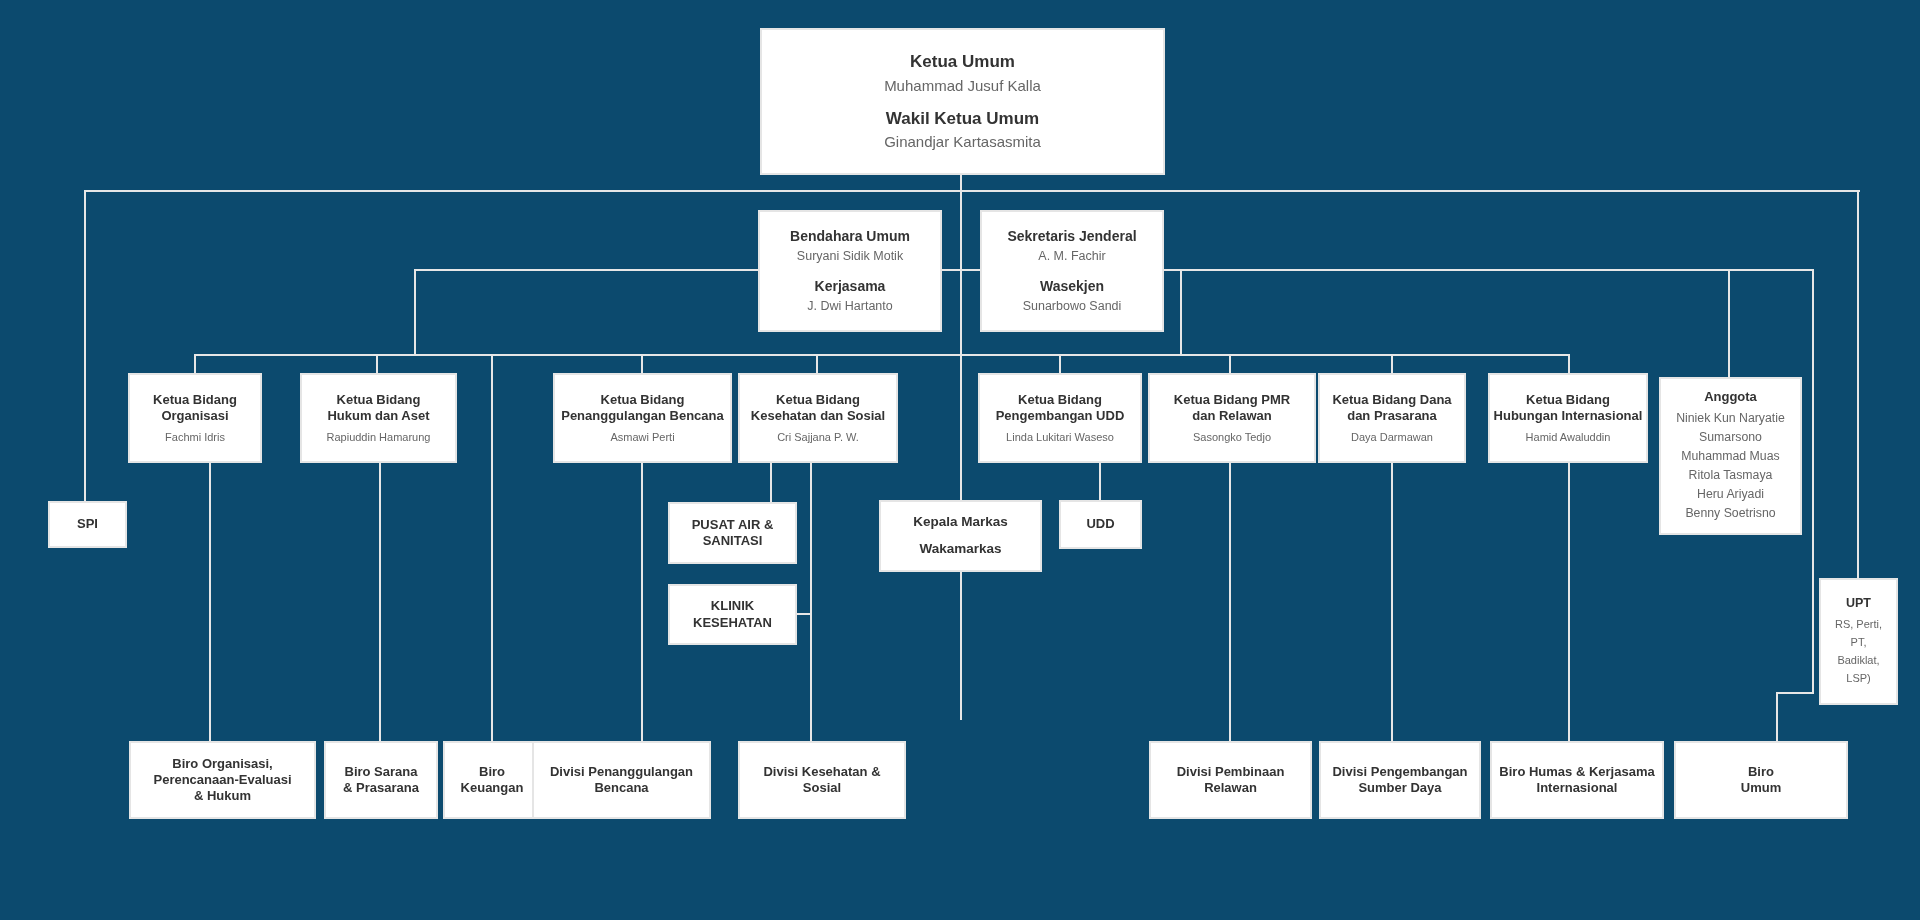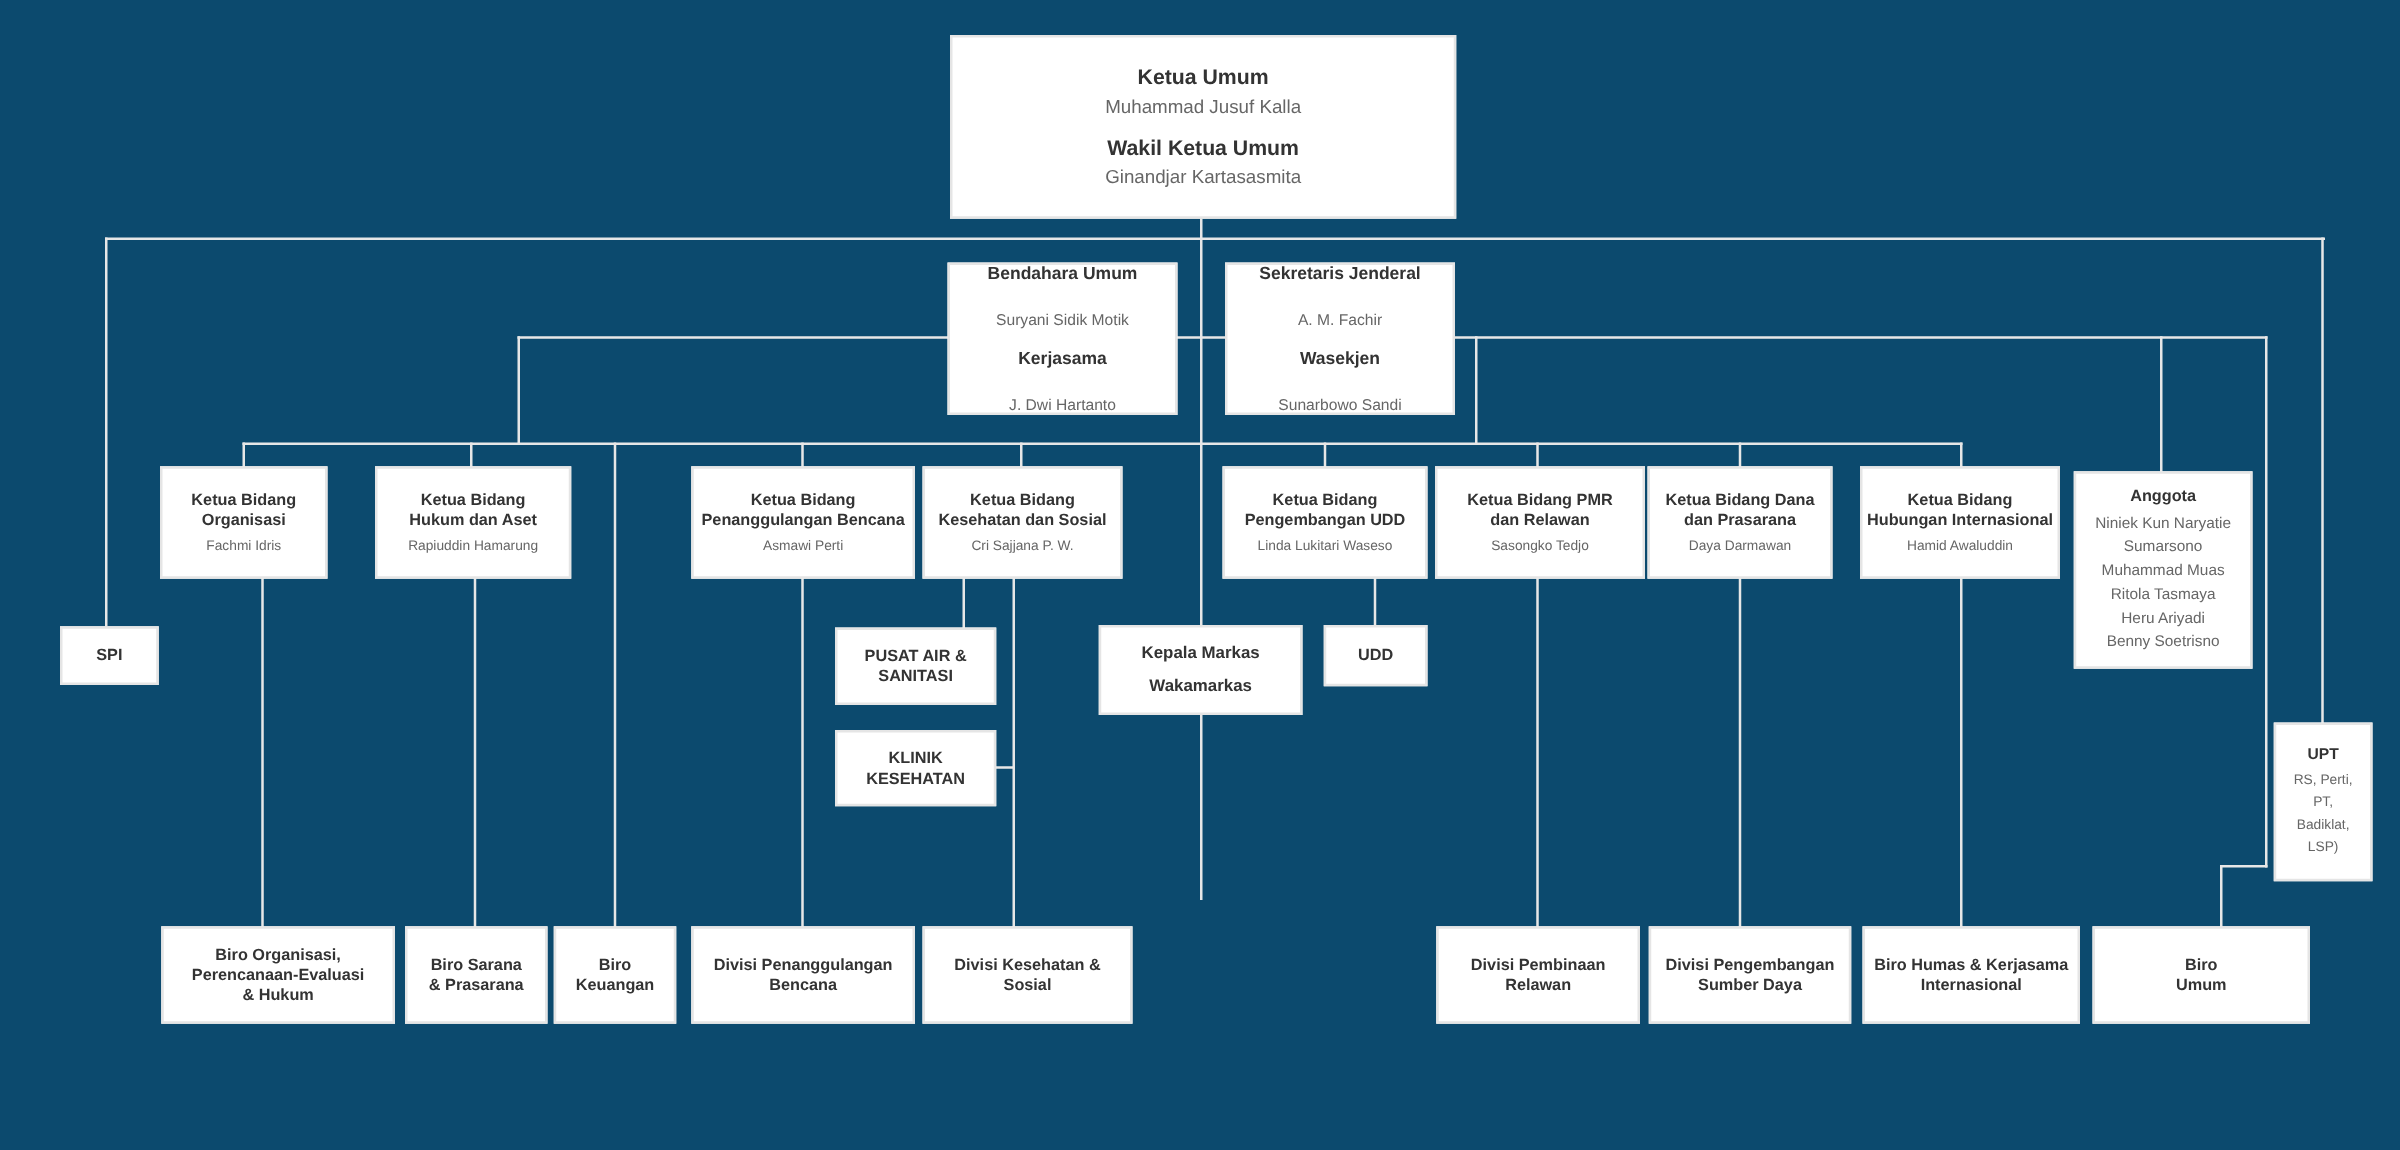--- a/index.html
+++ b/index.html
@@ -9,21 +9,21 @@
   .h,.v{position:absolute;background:#e7e7e7;z-index:1;}
   .h{height:2px;}
   .v{width:2px;}
   
   .box{position:absolute;background:#fff;border:2px solid #e5e5e5;z-index:2;
        display:flex;flex-direction:column;align-items:center;justify-content:center;
        text-align:center;box-sizing:border-box;}
   .t{font-weight:bold;color:#333;white-space:pre-line;line-height:1.25;}
   .n{color:#666;white-space:pre-line;line-height:1.3;text-align:center;}
   .top .t{font-size:17px;}   .top .n{font-size:15px;margin-top:3px;}
-  .lv2 .t{font-size:14px;}   .lv2 .n{font-size:12.5px;margin-top:21px;}
+  .lv2 .t{font-size:14px;}   .lv2 .n{font-size:12.5px;margin-top:3px;}
   .pair2{margin-top:13px;}
   .r3{top:373px;height:90px;}
   .r3 .t{font-size:13px;}    .r3 .n{font-size:11px;margin-top:6px;}
   .br{top:741px;height:78px;}
   .br .t{font-size:13px;}
   .sm .t{font-size:13px;}
   .ang .t{font-size:13px;margin-bottom:4px;}
   .ang .n{font-size:12.3px;line-height:1.55;}
   .upt .t{font-size:12.5px;margin-bottom:3px;}
   .upt .n{font-size:11px;line-height:1.65;}
@@ -174,21 +174,21 @@
 &amp; Hukum</div>
   </div>
   <div class="box br" style="left:324px;width:114px">
     <div class="t">Biro Sarana
 &amp; Prasarana</div>
   </div>
   <div class="box br" style="left:443px;width:98px">
     <div class="t">Biro
 Keuangan</div>
   </div>
-  <div class="box br" style="left:553px;width:179px">
+  <div class="box br" style="left:532px;width:179px">
     <div class="t">Divisi Penanggulangan
 Bencana</div>
   </div>
   <div class="box br" style="left:738px;width:168px">
     <div class="t">Divisi Kesehatan &amp;
 Sosial</div>
   </div>
   <div class="box br" style="left:1149px;width:163px">
     <div class="t">Divisi Pembinaan
 Relawan</div>

